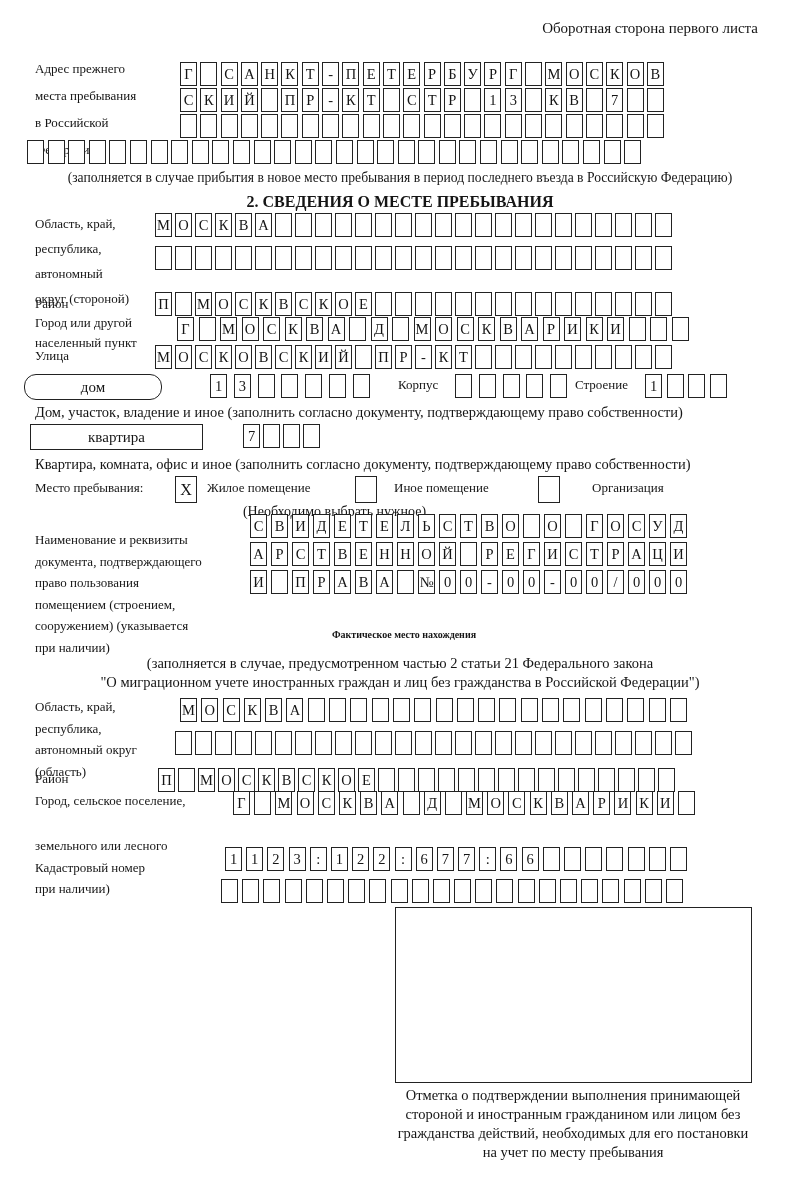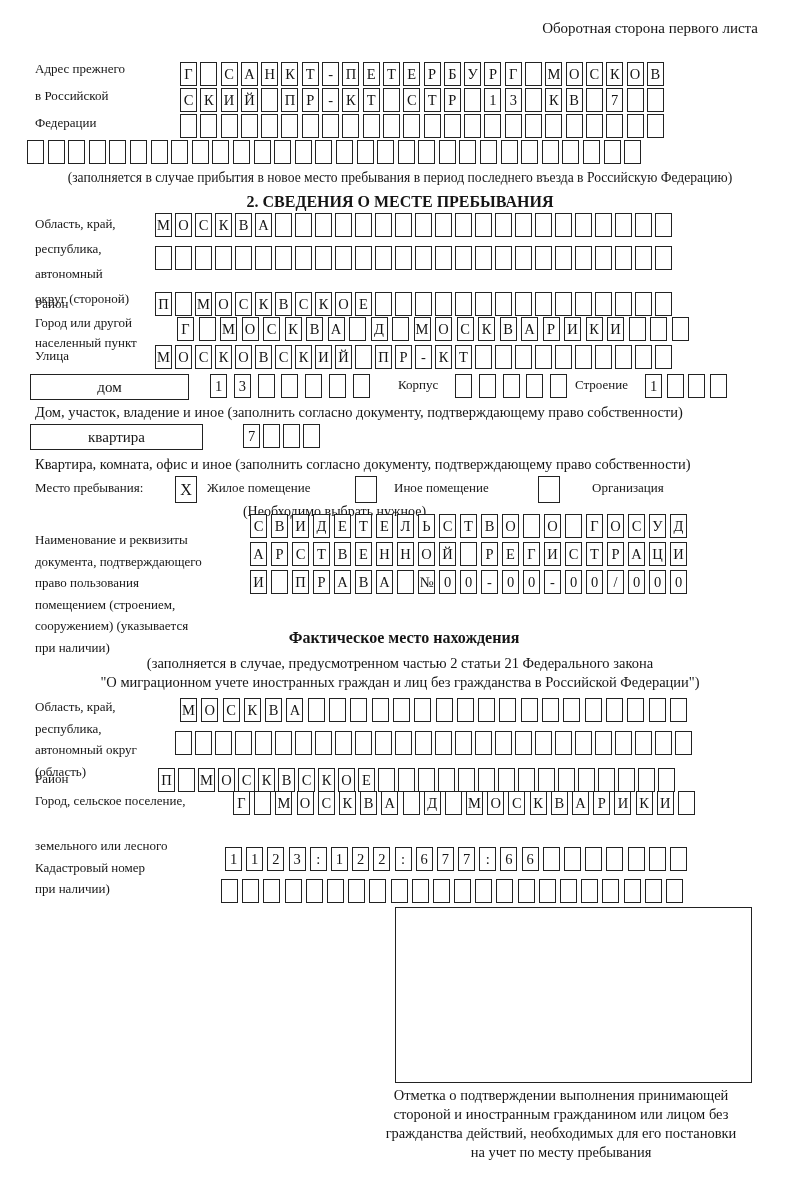--- a/index.html
+++ b/index.html
@@ -36,20 +36,21 @@
 </style>
 </head>
 <body>
 
 <div class="page">
 
   <div class="abs" style="top:20px; right:42px; font-size:15px;">Оборотная сторона первого листа</div>
 
   <div class="lbl lh27" style="left:35px; top:55px; width:145px;">
     <div>Адрес прежнего</div>
+    <div>места пребывания</div>
     <div>в Российской</div>
     <div>Федерации</div>
   </div>
   <div class="boxrow" style="left:180px; top:62px; gap:3.3px;">
       <span class="cb">Г</span>
       <span class="cb"></span>
       <span class="cb">С</span>
       <span class="cb">А</span>
       <span class="cb">Н</span>
       <span class="cb">К</span>
@@ -307,21 +308,21 @@
       <span class="cb"></span>
       <span class="cb"></span>
       <span class="cb"></span>
       <span class="cb"></span>
       <span class="cb"></span>
       <span class="cb"></span>
       <span class="cb"></span>
       <span class="cb"></span>
     </div>
 
-  <div class="wbox" style="left:30px; top:374px; width:159px;">дом</div>
+  <div class="wbox" style="left:24px; top:374px; width:138px;border-radius:12px;">дом</div>
   <div class="boxrow" style="left:210px; top:374px; gap:6.8px;">
       <span class="cb">1</span>
       <span class="cb">3</span>
       <span class="cb"></span>
       <span class="cb"></span>
       <span class="cb"></span>
       <span class="cb"></span>
       <span class="cb"></span>
     </div>
   <div class="lbl" style="left:398px; top:377px;">Корпус</div>
@@ -430,21 +431,21 @@
       <span class="cb">0</span>
       <span class="cb">-</span>
       <span class="cb">0</span>
       <span class="cb">0</span>
       <span class="cb">/</span>
       <span class="cb">0</span>
       <span class="cb">0</span>
       <span class="cb">0</span>
     </div>
 
-  <div class="title" style="top:629px; font-size:16px;padding-left:8px;">Фактическое место нахождения</div>
+  <div class="title" style="top:629px; font-size:10px;padding-left:8px;">Фактическое место нахождения</div>
   <div class="note-c" style="top:655px; font-size:14.5px;">(заполняется в случае, предусмотренном частью 2 статьи 21 Федерального закона</div>
   <div class="note-c" style="top:674px; font-size:14.5px;">"О миграционном учете иностранных граждан и лиц без гражданства в Российской Федерации")</div>
 
   <div class="lbl lh21" style="left:35px; top:696px; width:145px;">
     <div>Область, край,</div>
     <div>республика,</div>
     <div>автономный округ</div>
     <div>(область)</div>
   </div>
   <div class="boxrow" style="left:180px; top:698px; gap:4.3px;">
@@ -608,20 +609,20 @@
       <span class="cb"></span>
       <span class="cb"></span>
       <span class="cb"></span>
       <span class="cb"></span>
       <span class="cb"></span>
       <span class="cb"></span>
       <span class="cb"></span>
     </div>
 
   <div class="stamp" style="left:395px; top:907px; width:357px; height:176px;"></div>
-  <div class="abs" style="left:361px; top:1086px; width:400px; text-align:center; font-size:14.5px; line-height:19px;">
+  <div class="abs" style="left:373px; top:1086px; width:400px; text-align:center; font-size:14.5px; line-height:19px;">
     <div>Отметка о подтверждении выполнения принимающей</div>
     <div>стороной и иностранным гражданином или лицом без</div>
     <div>гражданства действий, необходимых для его постановки</div>
     <div>на учет по месту пребывания</div>
   </div>
 
 </div>
 
 </body></html>

